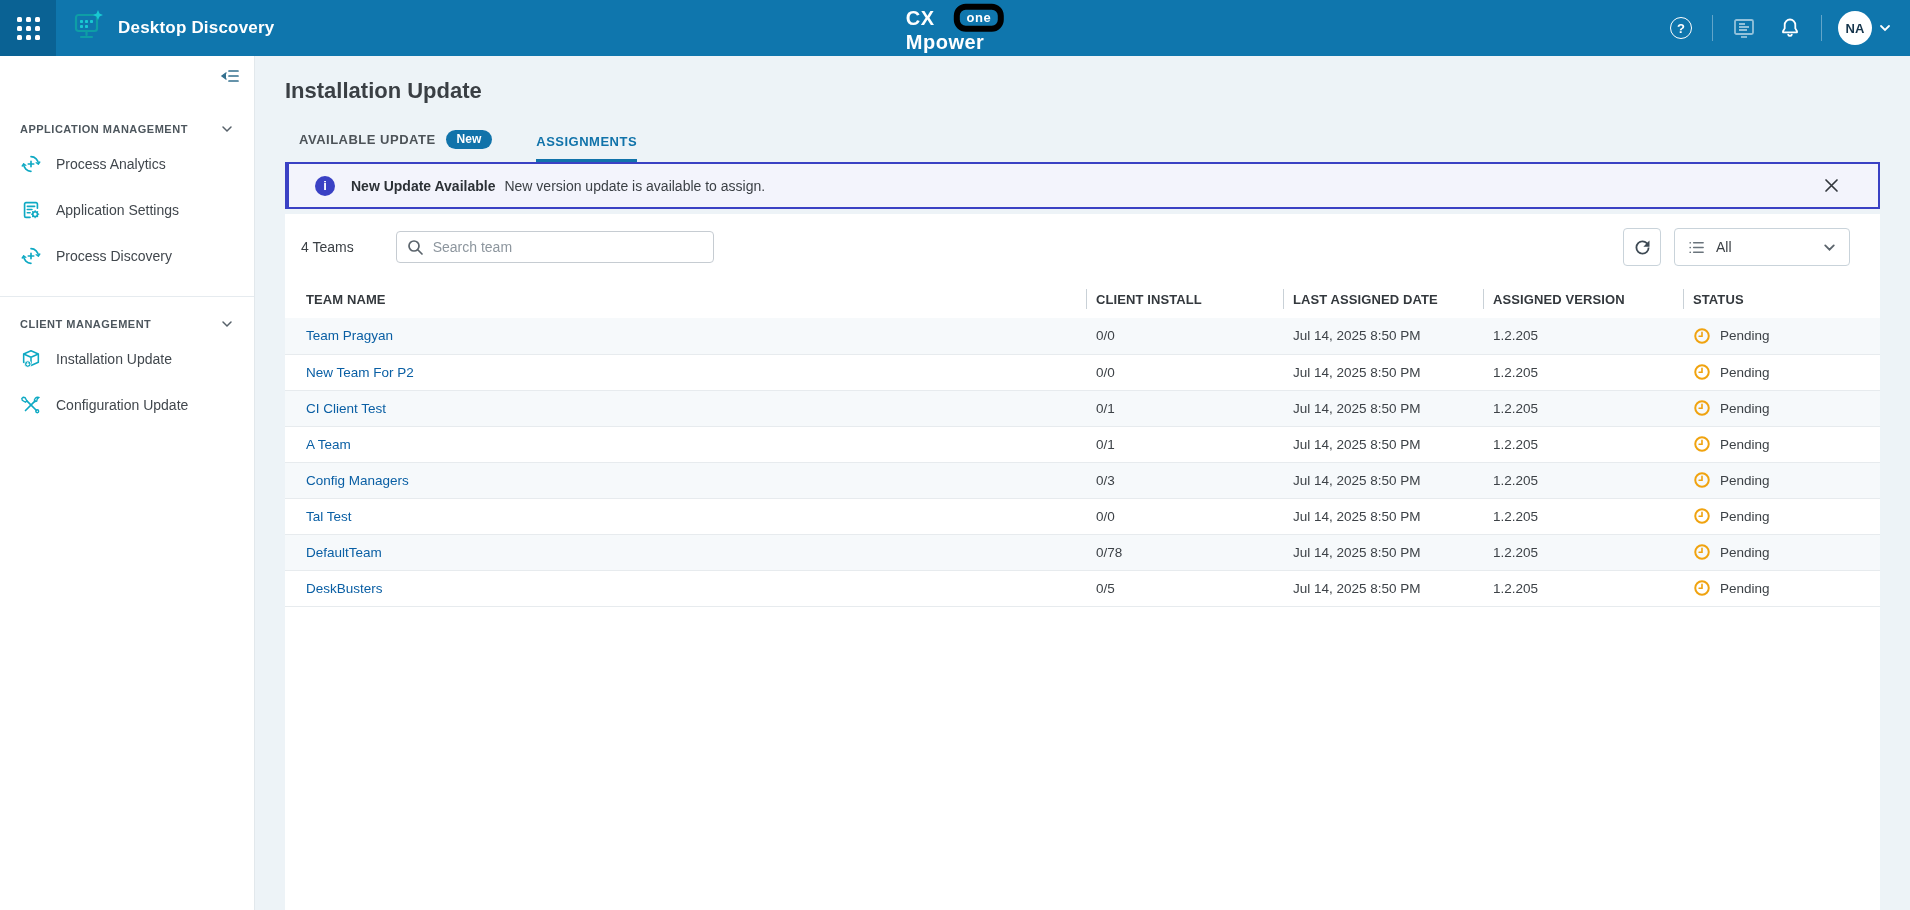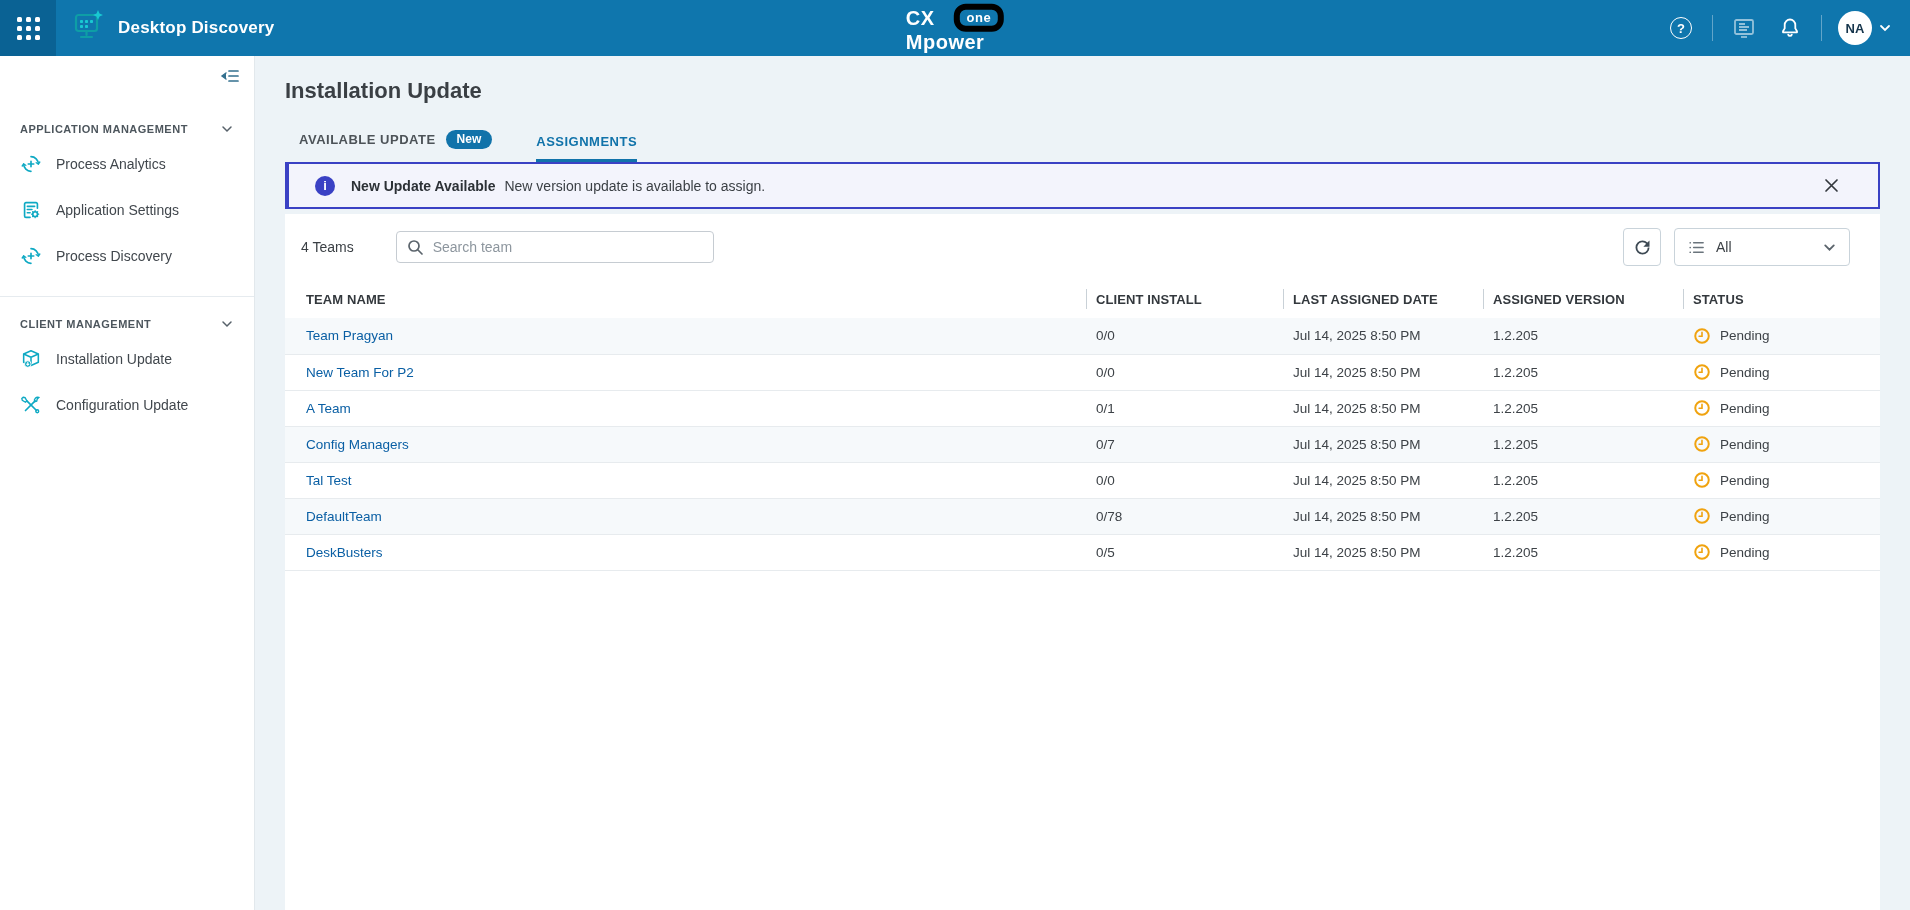--- a/index.html
+++ b/index.html
@@ -346,40 +346,57 @@
         <span class="clock-icon">
           <svg width="18" height="18" viewBox="0 0 20 20" fill="none" stroke="currentColor" stroke-width="2.2" stroke-linecap="round">
             <circle cx="10" cy="10" r="7.5"></circle>
             <path d="M10 6v4.3H6.8" stroke-width="1.8"></path>
           </svg>
         </span>
         <span>Pending</span>
       </span>
     </td>
   </tr>
+              <tr class="row alt">
+    <td><a class="team-link">CI Client Test</a></td>
+    <td>0/1</td>
+    <td>Jul 14, 2025 8:50 PM</td>
+    <td>1.2.205</td>
+    <td>
+      <span class="status-cell-inner">
+        <span class="clock-icon">
+          <svg width="18" height="18" viewBox="0 0 20 20" fill="none" stroke="currentColor" stroke-width="2.2" stroke-linecap="round">
+            <circle cx="10" cy="10" r="7.5"></circle>
+            <path d="M10 6v4.3H6.8" stroke-width="1.8"></path>
+          </svg>
+        </span>
+        <span>Pending</span>
+      </span>
+    </td>
+  </tr>
               <tr class="row">
     <td><a class="team-link">A Team</a></td>
     <td>0/1</td>
     <td>Jul 14, 2025 8:50 PM</td>
     <td>1.2.205</td>
     <td>
       <span class="status-cell-inner">
         <span class="clock-icon">
           <svg width="18" height="18" viewBox="0 0 20 20" fill="none" stroke="currentColor" stroke-width="2.2" stroke-linecap="round">
             <circle cx="10" cy="10" r="7.5"></circle>
             <path d="M10 6v4.3H6.8" stroke-width="1.8"></path>
           </svg>
         </span>
         <span>Pending</span>
       </span>
     </td>
   </tr>
               <tr class="row alt">
     <td><a class="team-link">Config Managers</a></td>
-    <td>0/7</td>
+    <td>0/3</td>
     <td>Jul 14, 2025 8:50 PM</td>
     <td>1.2.205</td>
     <td>
       <span class="status-cell-inner">
         <span class="clock-icon">
           <svg width="18" height="18" viewBox="0 0 20 20" fill="none" stroke="currentColor" stroke-width="2.2" stroke-linecap="round">
             <circle cx="10" cy="10" r="7.5"></circle>
             <path d="M10 6v4.3H6.8" stroke-width="1.8"></path>
           </svg>
         </span>

